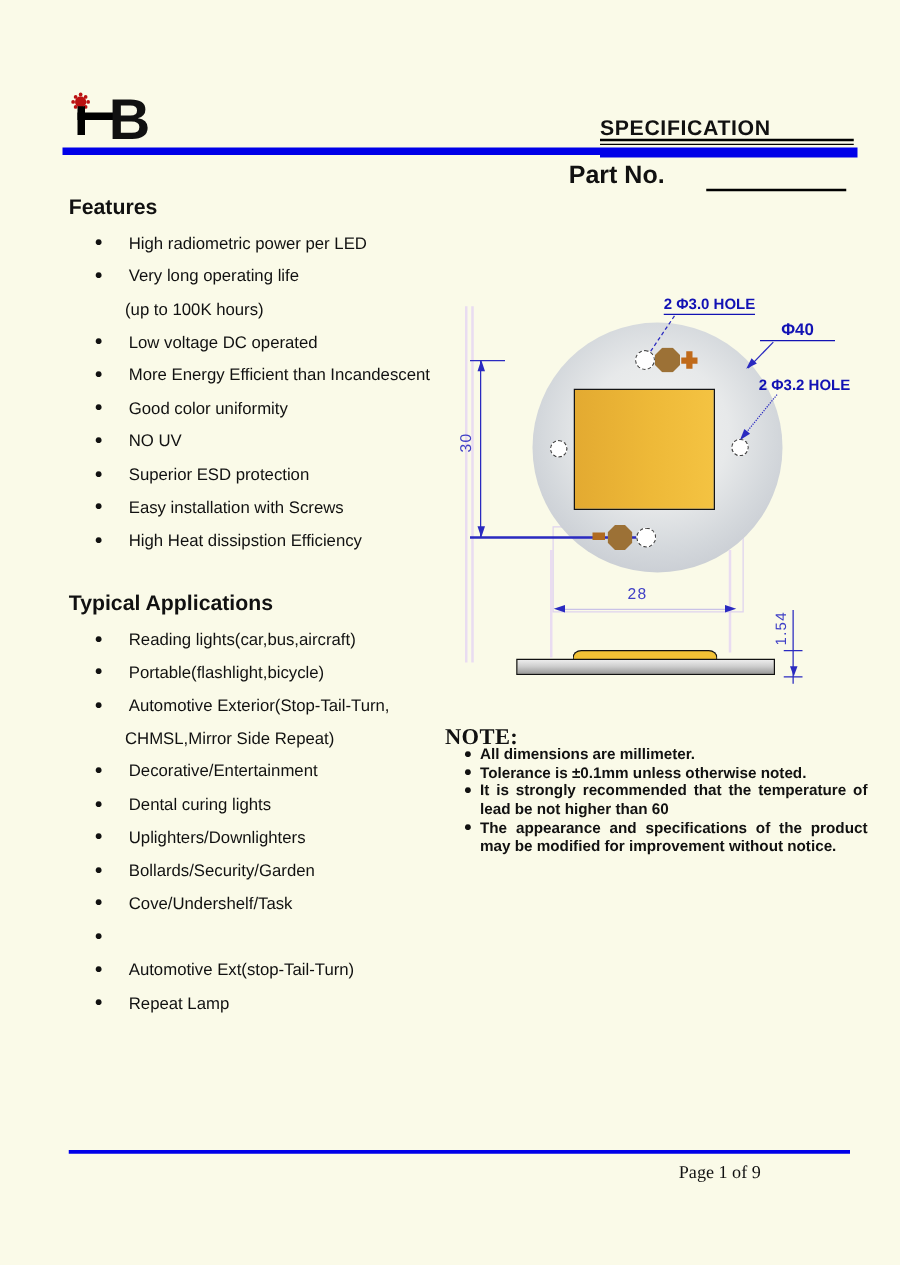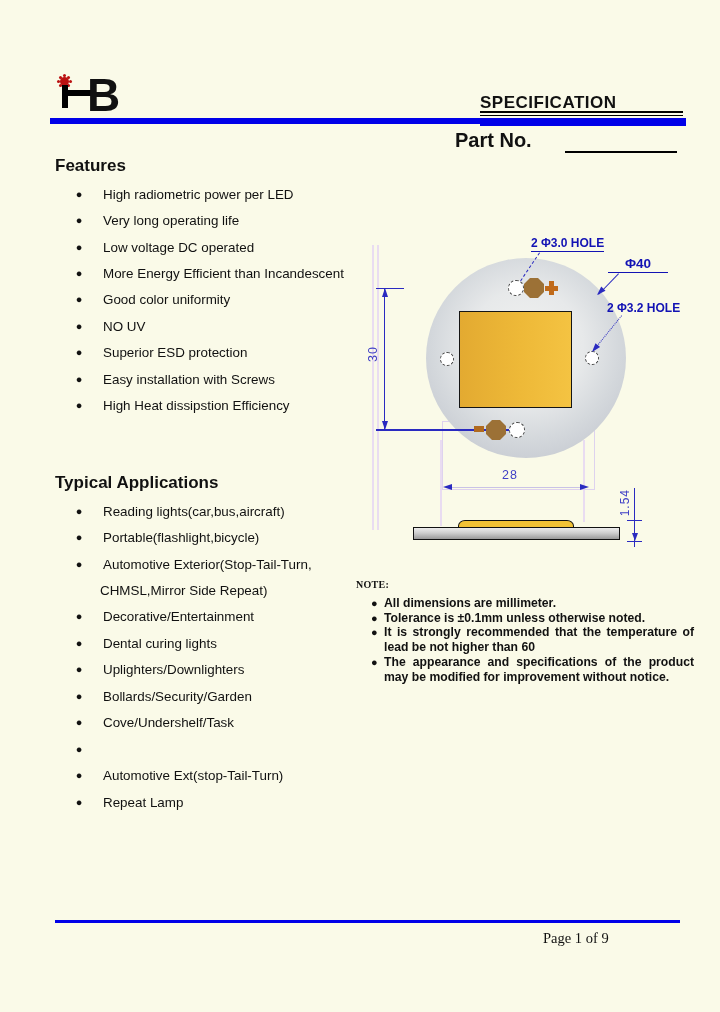--- a/index.html
+++ b/index.html
@@ -21,21 +21,21 @@
     4px -4px 0 -3px #bb1111,-4px -4px 0 -3px #bb1111,4px 4px 0 -3px #bb1111,-4px 4px 0 -3px #bb1111;}
 
   
   .sec-h{font-weight:bold;font-size:17px;}
   .lrow{display:flex;align-items:center;height:26.45px;font-size:13.4px;}
   .lrow .dot{width:48px;text-align:center;font-size:11px;line-height:1;flex:0 0 48px;}
   .lrow.cont{padding-left:45px;}
   .lrow .txt{white-space:nowrap;}
 
   
-  .note-h{font-family:"Liberation Serif",serif;font-weight:bold;font-size:10px;letter-spacing:.3px;}
+  .note-h{font-family:"Liberation Serif",serif;font-weight:bold;font-size:18px;letter-spacing:.3px;}
   .nrow{position:relative;padding-left:13px;font-weight:bold;font-size:12.2px;line-height:14.7px;text-align:justify;}
   .nrow .nb{position:absolute;left:0;top:0;font-size:11px;}
 
   
   .disc{position:absolute;border-radius:50%;
     background:radial-gradient(circle at 50% 44%,#f1f2f1 0%,#e7e9ea 38%,#d4d8dc 62%,#c6cad1 82%,#c2c6cd 100%);}
   .chip{position:absolute;border:1.5px solid #151515;background:linear-gradient(90deg,#e3aa31 0%,#eeb938 55%,#f4c342 100%);}
   .hole{position:absolute;background:#fff;border:1px dashed #444;border-radius:50%;box-sizing:border-box;}
   .oct{position:absolute;background:#9c7136;clip-path:polygon(30% 0,70% 0,100% 30%,100% 70%,70% 100%,30% 100%,0 70%,0 30%);}
   .dimline{position:absolute;background:#2a2ac0;}
@@ -73,20 +73,23 @@
   <div class="abs sec-h" style="left:55px;top:156px;">Features</div>
   <div class="abs" style="left:55px;top:181px;width:360px;">
     <div class="lrow">
         <span class="dot">●</span>
         <span class="txt">High radiometric power per LED</span>
       </div>
     <div class="lrow">
         <span class="dot">●</span>
         <span class="txt">Very long operating life</span>
       </div>
+    <div class="lrow cont">
+        <span class="txt">(up to 100K hours)</span>
+      </div>
     <div class="lrow">
         <span class="dot">●</span>
         <span class="txt">Low voltage DC operated</span>
       </div>
     <div class="lrow">
         <span class="dot">●</span>
         <span class="txt">More Energy Efficient than Incandescent</span>
       </div>
     <div class="lrow">
         <span class="dot">●</span>

